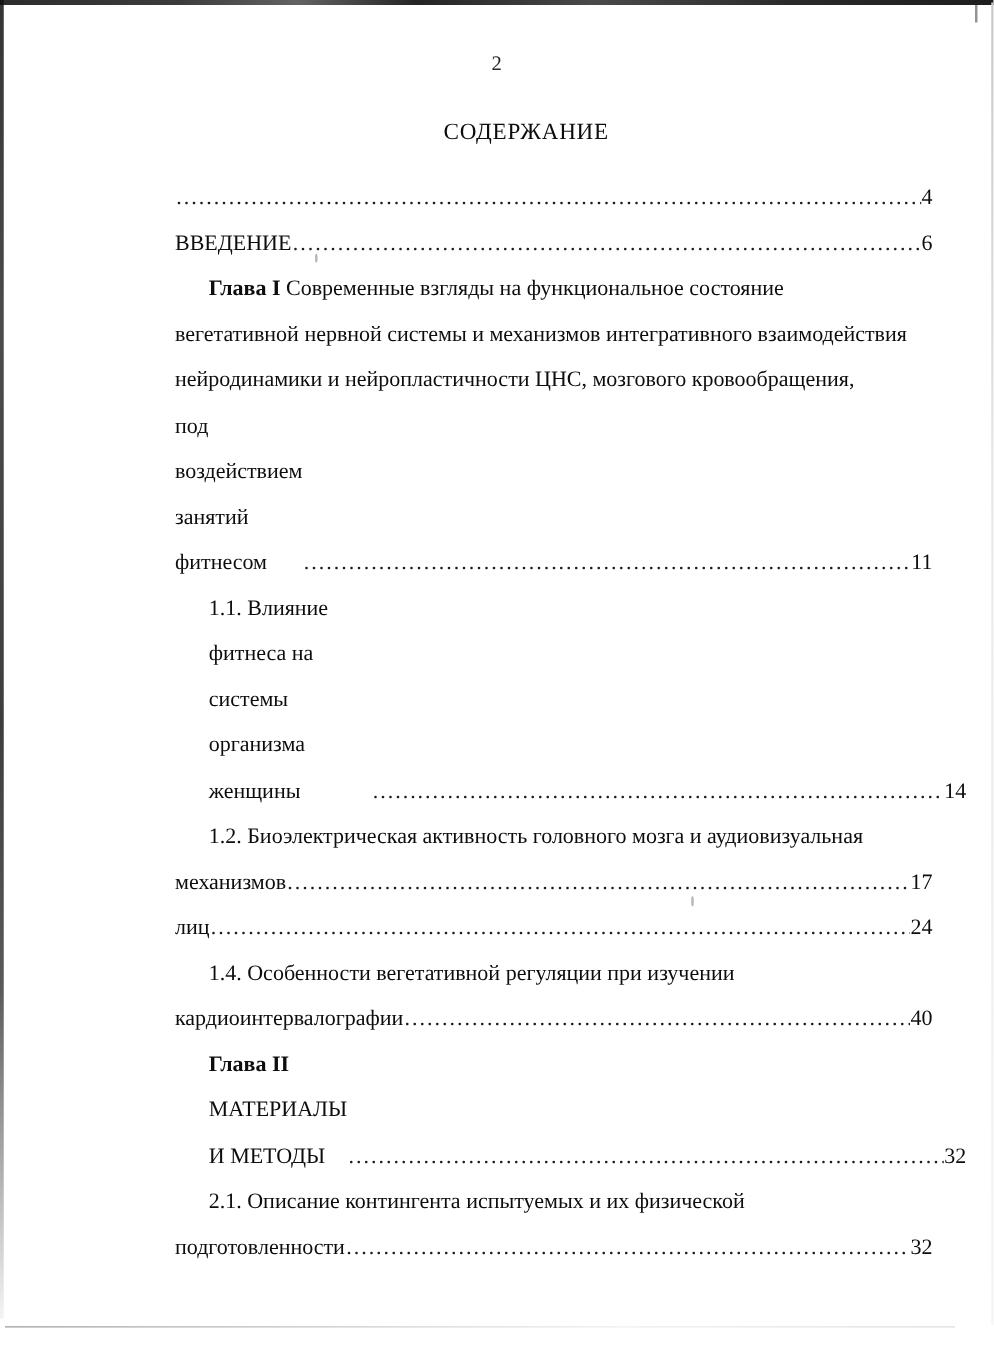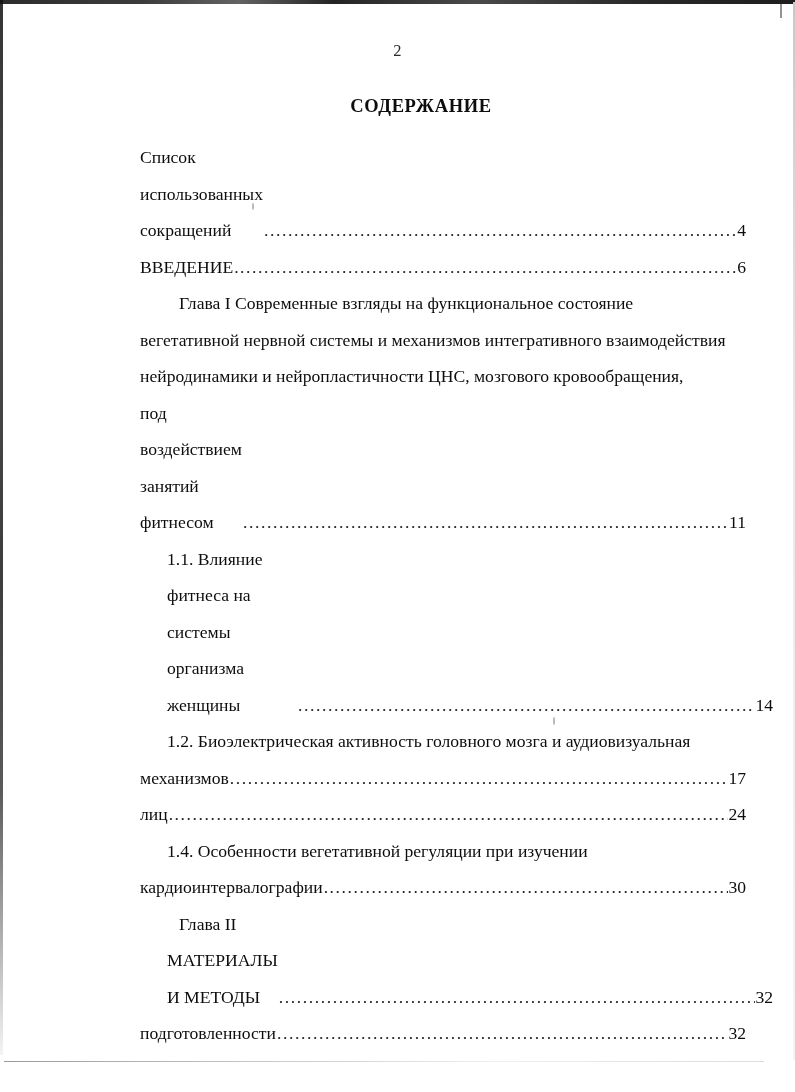--- a/index.html
+++ b/index.html
@@ -75,21 +75,21 @@
 
   .content {
     position: absolute;
     top: 96px;
     left: 140px;
     width: 606px;
   }
 
   .doc-title {
     text-align: center;
-    font-weight: bold;
+    font-weight: normal;
     font-size: 18.5px;
     letter-spacing: 0.6px;
     margin: 0 0 22px 0;
     padding-right: 44px;
   }
 
   
   .toc-row {
     display: flex;
     align-items: flex-end;
@@ -121,21 +121,21 @@
     font-size: 17.6px;
     line-height: 36.5px;
   }
   .toc-block .wrap-line {
     white-space: pre-wrap;
   }
 
   .indent-1 { padding-left: 27px; justify-content: flex-end; }
   .indent-chap { padding-left: 27px; }
 
-  .bold { font-weight: normal; margin-left: 12px; }
+  .bold { font-weight: bold; }
 
   .justified {
     text-align: justify;
     text-align-last: justify;
   }
 
   
   .speckle {
     position: absolute;
     background: #7d7d7d;
@@ -157,21 +157,20 @@
   <div class="speckle" style="top:203px;left:252px;width:2px;height:7px;"></div>
   <div class="speckle" style="top:717px;left:553px;width:2px;height:8px;"></div>
 
   <div class="folio">2</div>
 
   <div class="content">
     <div class="doc-title">СОДЕРЖАНИЕ</div>
     <div id="toc-list">
         <div class="toc-block">
           <div class="toc-row ">
-            <span class="toc-label">Список использованных сокращений</span>
             <span class="toc-dots">................................................................................................................................................................................................................................................</span>
             <span class="toc-page">4</span>
           </div>
         </div>
         <div class="toc-block">
           <div class="toc-row ">
             <span class="toc-label">ВВЕДЕНИЕ </span>
             <span class="toc-dots">................................................................................................................................................................................................................................................</span>
             <span class="toc-page">6</span>
           </div>
@@ -206,31 +205,32 @@
             <span class="toc-label">лиц</span>
             <span class="toc-dots">................................................................................................................................................................................................................................................</span>
             <span class="toc-page">24</span>
           </div>
         </div>
         <div class="toc-block">
           <div class="indent-1 wrap-line"><span class="">1.4. Особенности вегетативной регуляции при изучении</span></div>
           <div class="toc-row">
             <span class="toc-label">кардиоинтервалографии</span>
             <span class="toc-dots">................................................................................................................................................................................................................................................</span>
-            <span class="toc-page">30</span>
+            <span class="toc-page">40</span>
           </div>
         </div>
         <div class="toc-block">
           <div class="toc-row indent-chap">
             <span class="toc-label"><span class="bold">Глава II</span><span> МАТЕРИАЛЫ И МЕТОДЫ </span></span>
             <span class="toc-dots">................................................................................................................................................................................................................................................</span>
             <span class="toc-page">32</span>
           </div>
         </div>
         <div class="toc-block">
+          <div class="indent-1 wrap-line"><span class="">2.1. Описание контингента испытуемых и их физической</span></div>
           <div class="toc-row">
             <span class="toc-label">подготовленности </span>
             <span class="toc-dots">................................................................................................................................................................................................................................................</span>
             <span class="toc-page">32</span>
           </div>
         </div>
       </div>
   </div>
 
 </div>

